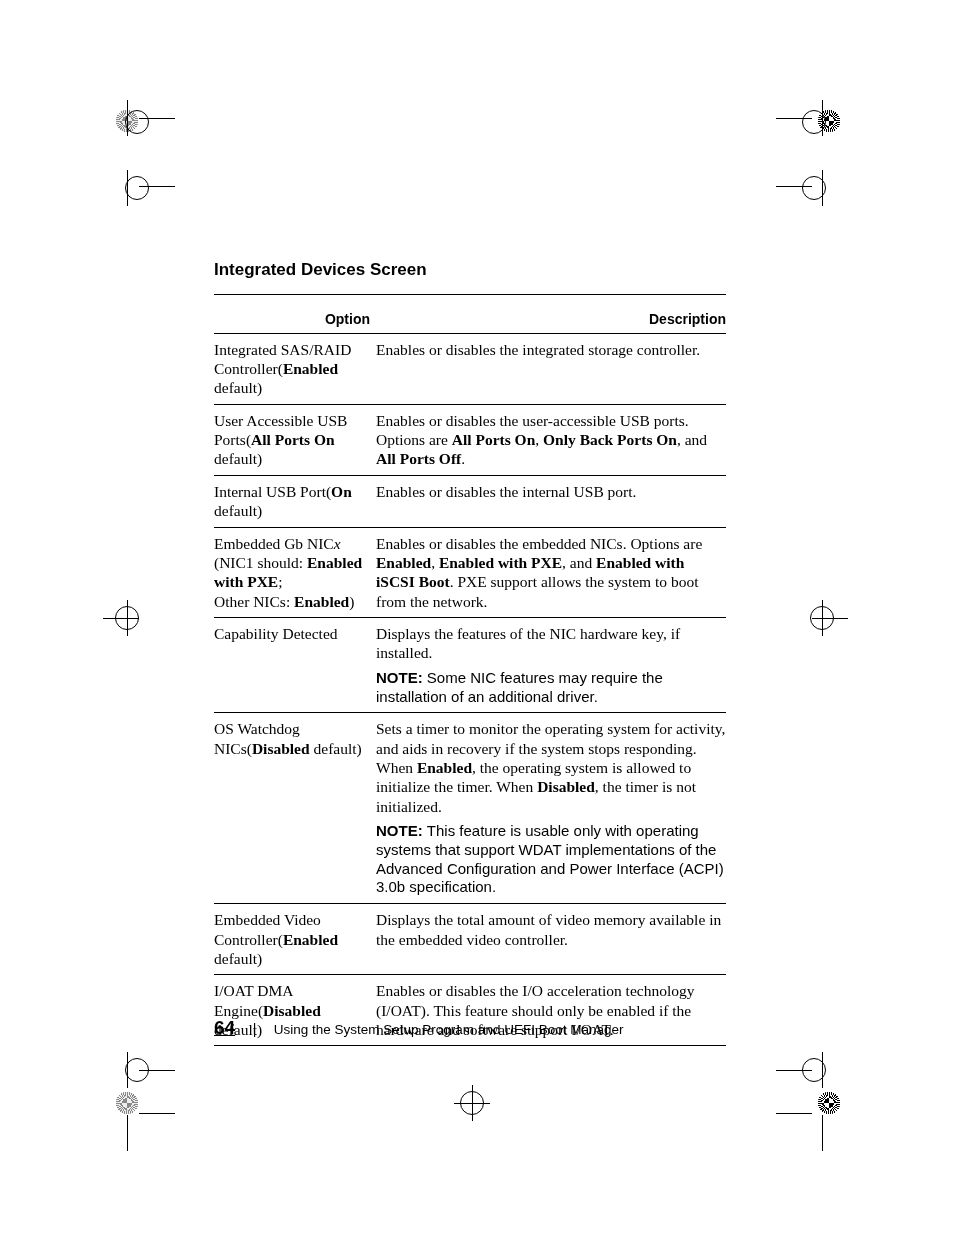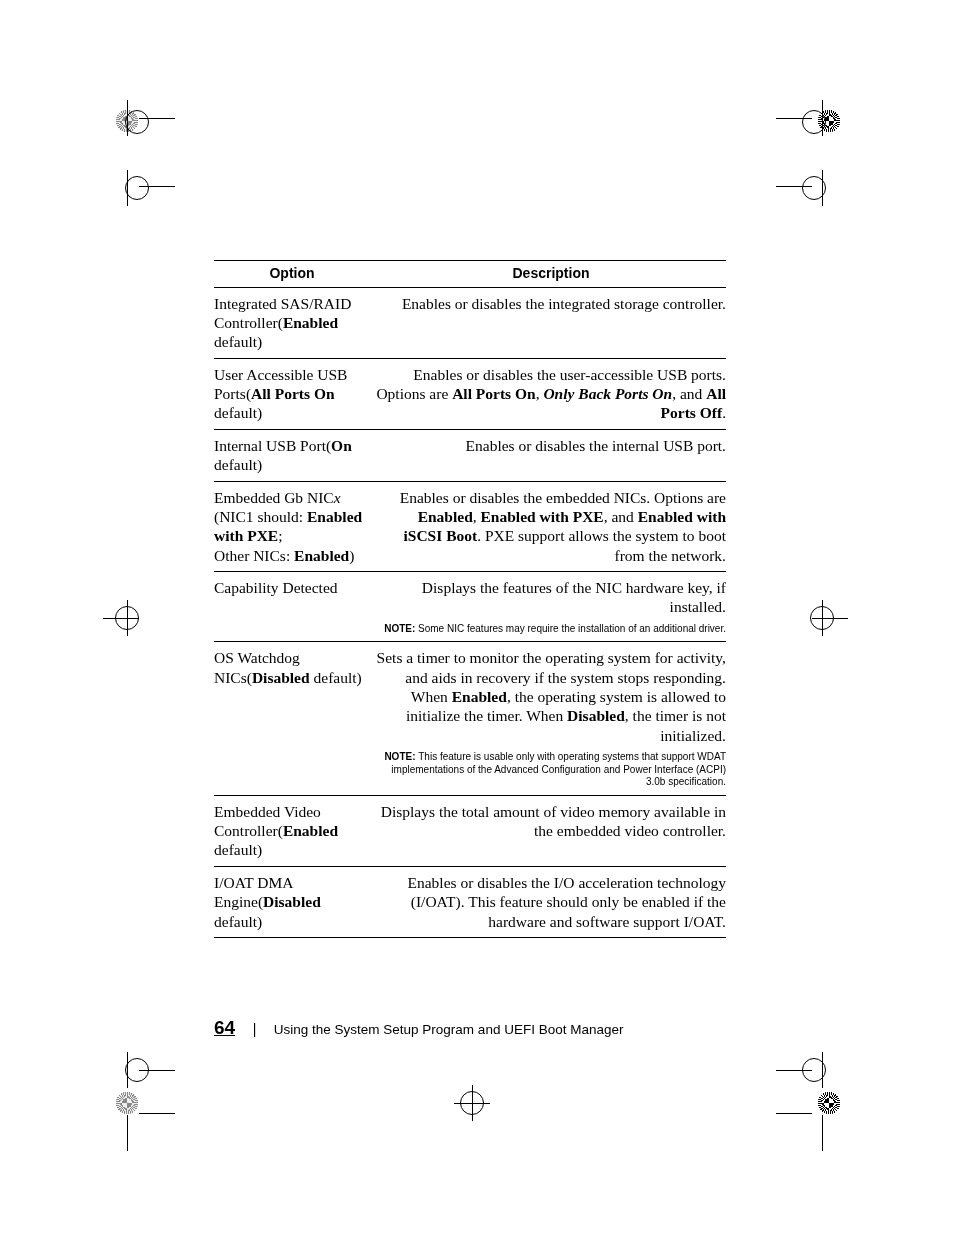--- a/index.html
+++ b/index.html
@@ -24,46 +24,46 @@
     font-size: 17px;
     margin-bottom: 14px;
   }
   table {
     border-collapse: collapse;
     width: 100%;
     font-size: 15.5px;
     line-height: 1.25;
   }
   thead th {
-    text-align: center;
+    text-align: right;
     font-family: Arial, Helvetica, sans-serif;
     font-weight: bold;
     font-size: 14px;
-    padding: 4px 0 4px 0;
+    padding: 16px 0 4px 0;
     border-top: 1.5px solid #000;
     border-bottom: 1px solid #000;
     vertical-align: bottom;
   }
   thead th:first-child { width: 156px; padding-right: 6px; }
   tbody td {
     vertical-align: top;
     padding: 6px 0 6px 0;
     border-bottom: 1px solid #000;
   }
   tbody td:first-child { width: 156px; padding-right: 6px; }
   tbody tr:last-child td { border-bottom: 1.5px solid #000; }
   .note-label {
     font-family: Arial, Helvetica, sans-serif;
     font-weight: bold;
   }
   .note-text {
     font-family: Arial, Helvetica, sans-serif;
-    font-size: 10px;
-  }
-  .desc-block { margin-bottom: 6px; text-align: right; }
+    font-size: 15px;
+  }
+  .desc-block { margin-bottom: 6px; }
   .desc-block:last-child { margin-bottom: 0; }
   .footer {
     position: absolute;
     left: 214px;
     top: 1017px;
     width: 520px;
     font-size: 14px;
   }
   .footer .pnum { font-family: Arial, Helvetica, sans-serif; font-weight: bold; font-size: 19px; text-decoration: underline; }
   .footer .sep { margin: 0 14px; color: #000; font-family: Arial, Helvetica, sans-serif; }
@@ -162,20 +162,21 @@
 <div class="regmark mark-bl2">
     <div class="h" style="left:30px;"></div>
     <div class="v" style="top:20px;"></div>
   </div>
 <div class="regmark mark-br2">
     <div class="h" style="left:-6px;"></div>
     <div class="v" style="left:40px; top:20px;"></div>
   </div>
 
 <div class="page">
+  <div class="heading">Integrated Devices Screen</div>
 
   <table>
     <thead>
       <tr>
         <th>Option</th>
         <th>Description</th>
       </tr>
     </thead>
     <tbody id="tbody">
         <tr>
@@ -184,21 +185,21 @@
           </td>
           <td>
             <div class="desc-block"><span>Enables or disables the integrated storage controller.</span></div>
           </td>
         </tr>
         <tr>
           <td>
             <div><span>User Accessible USB Ports</span><span>(</span><span style="font-weight: bold;">All Ports On</span><span> default)</span></div>
           </td>
           <td>
-            <div class="desc-block"><span>Enables or disables the user-accessible USB ports. Options are </span><span style="font-weight: bold;">All Ports On</span><span>, </span><span style="font-weight: bold; font-style: italic;">Only Back Ports On</span><span>, and </span><span style="font-weight: bold;">All Ports Off</span><span>.</span></div>
+            <div class="desc-block"><span>Enables or disables the user-accessible USB ports. Options are </span><span style="font-weight: bold;">All Ports On</span><span>, </span><span style="font-weight: bold;">Only Back Ports On</span><span>, and </span><span style="font-weight: bold;">All Ports Off</span><span>.</span></div>
           </td>
         </tr>
         <tr>
           <td>
             <div><span>Internal USB Port</span><span>(</span><span style="font-weight: bold;">On</span><span> default)</span></div>
           </td>
           <td>
             <div class="desc-block"><span>Enables or disables the internal USB port.</span></div>
           </td>
         </tr>

